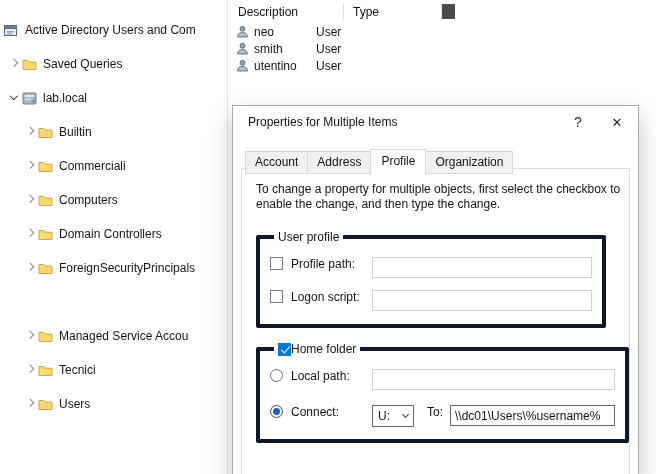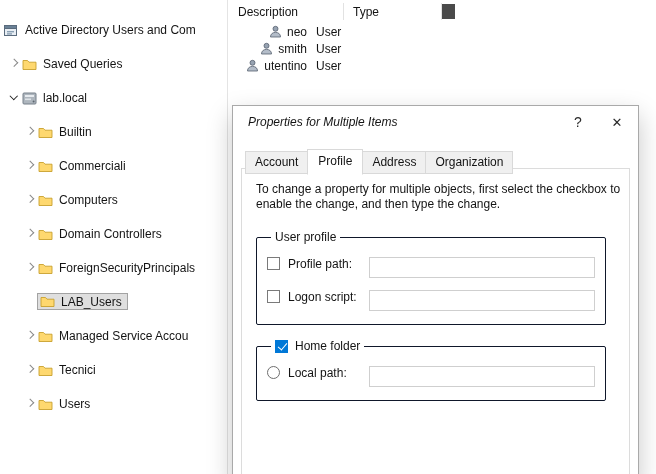--- a/index.html
+++ b/index.html
@@ -30,41 +30,41 @@
   
   .list-panel{ position:absolute; left:229px; top:0; right:0; height:100%; background:#fff; }
   .list-header{ display:flex; align-items:center; height:23px; }
   .hcell{ height:17px; display:flex; align-items:center; padding-left:9px; border-right:1px solid #e2e2e2; }
   .hcell.c-name{ width:78px; }
   .hcell.c-type{ width:98px; }
   .hcell.c-desc{ width:115px; }
   .hdark{ width:13px; height:15px; background:#4a4a4a; }
   .list-row{ display:flex; align-items:center; height:17px; }
   .rcell{ display:flex; align-items:center; }
-  .rcell.c-name{ width:78px; padding-left:7px;justify-content:flex-end; }
+  .rcell.c-name{ width:78px; padding-left:7px; }
   .rcell.c-name .uicon{ width:14px; height:14px; margin-right:4px; flex:none; display:inline-flex; }
   .rcell.c-type{ width:98px; padding-left:9px; }
   
   .dialog{ position:absolute; left:232px; top:105px; width:407px; height:378px;
     background:#fff; border:1px solid #a9a9a9; box-shadow:0 10px 24px rgba(0,0,0,.22); overflow:hidden; }
   .titlebar{ height:32px; display:flex; align-items:center; padding-left:15px; }
-  .tb-title{ flex:none;font-style:italic; }
+  .tb-title{ flex:none; }
   .tb-spacer{ flex:1; }
   .tb-btn{ width:42px; height:32px; display:flex; align-items:center; justify-content:center;
     color:#2b2b2b; font-size:13px; }
   .tb-btn.help{ width:36px; font-size:14px; }
   .tabs{ display:flex; align-items:flex-end; padding-left:12px; position:relative; z-index:2; margin-top:11px; }
   .tab{ padding:3px 9px 4px; background:#f0f0f0; border:1px solid #d9d9d9; margin-right:-1px; position:relative; }
   .tab.active{ background:#fff; border-bottom:1px solid #fff; margin-bottom:-1px; padding:4px 10px 6px; z-index:3; }
   .tabpage{ position:absolute; left:8px; right:8px; top:62px; height:400px;
     border:1px solid #dcdcdc; background:#fff; padding:11px 10px 0 8px; z-index:1; }
   .desc{ width:378px; line-height:15px; margin:2px 0 18px 6px; }
-  fieldset.group{ border:1px solid #0f172a; border-radius:2px; margin:0 13px 14px 6px; padding:2px 10px 12px; }
+  fieldset.group{ border:4px solid #0f172a; border-radius:2px; margin:0 13px 14px 6px; padding:2px 10px 12px; }
   fieldset.group legend{ padding:0 4px; margin-left:4px; }
-  legend.leg-hf{ display:flex; align-items:center; gap:7px; }
+  legend.leg-hf{ display:flex; align-items:center; gap:0; }
   .frow{ display:flex; align-items:flex-start; margin-top:11px; height:22px; }
   .cb{ width:13px; height:13px; border:1px solid #7a7a7a; background:#fff; flex:none; position:relative; }
   .cb.checked{ background:#0078d7; border-color:#0078d7; }
   .cb.checked::after{ content:""; position:absolute; left:3.5px; top:0.5px; width:4px; height:8px;
     border-right:1.6px solid #fff; border-bottom:1.6px solid #fff; transform:rotate(40deg); }
   .radio{ width:13px; height:13px; border:1px solid #6e6e6e; border-radius:50%; background:#fff; flex:none; position:relative; }
   .radio.sel{ border-color:#4a4a4a; }
   .radio.sel::after{ content:""; position:absolute; left:2px; top:2px; right:2px; bottom:2px;
     border-radius:50%; background:#0b63c5; }
   .flabel{ margin-left:8px; width:81px; flex:none; }
@@ -163,28 +163,20 @@
       <span class="ticon">
         <svg width="15" height="13" viewBox="0 0 15 13">
             <path d="M1 2.5 h4.5 l1.5 1.7 h7 v7.3 h-13 z" fill="#fed86f" stroke="#c8a02e" stroke-width="0.9"></path>
           </svg>
       </span>
       <span class="tlabel">ForeignSecurityPrincipals</span>
     </div>
 
     <div class="tree-item lvl2">
       <span class="chev"></span>
-      <span class="selbox">
-        <span class="ticon">
-          <svg width="15" height="13" viewBox="0 0 15 13">
-              <path d="M1 2.5 h4.5 l1.5 1.7 h7 v7.3 h-13 z" fill="#fed86f" stroke="#c8a02e" stroke-width="0.9"></path>
-            </svg>
-        </span>
-        <span class="tlabel">LAB_Users</span>
-      </span>
     </div>
 
     <div class="tree-item lvl2">
       <span class="chev collapsed"></span>
       <span class="ticon">
         <svg width="15" height="13" viewBox="0 0 15 13">
             <path d="M1 2.5 h4.5 l1.5 1.7 h7 v7.3 h-13 z" fill="#fed86f" stroke="#c8a02e" stroke-width="0.9"></path>
           </svg>
       </span>
       <span class="tlabel">Managed Service Accou</span>
@@ -273,22 +265,22 @@
 
     <div class="titlebar">
       <span class="tb-title">Properties for Multiple Items</span>
       <span class="tb-spacer"></span>
       <span class="tb-btn help">?</span>
       <span class="tb-btn close">✕</span>
     </div>
 
     <div class="tabs">
       <span class="tab">Account</span>
+      <span class="tab">Address</span>
       <span class="tab active">Profile</span>
-      <span class="tab">Address</span>
       <span class="tab">Organization</span>
     </div>
 
     <div class="tabpage">
 
       <p class="desc">To change a property for multiple objects, first select the checkbox to enable the change, and then type the change.</p>
 
       <fieldset class="group">
         <legend>User profile</legend>
 
@@ -310,18 +302,28 @@
           <span class="cb checked"></span>
           <span>Home folder</span>
         </legend>
 
         <div class="frow">
           <span class="radio"></span>
           <span class="flabel">Local path:</span>
           <input class="txt" type="text" style="">
         </div>
 
+        <div class="frow" style="margin-top:14px;">
+          <span class="radio sel"></span>
+          <span class="flabel">Connect:</span>
+          <span class="combo">
+            <span>U:</span>
+            <span class="combo-arrow"></span>
+          </span>
+          <span class="to-label">To:</span>
+          <input class="txt enabled" type="text" value="\\dc01\Users\%username%" style="">
+        </div>
       </fieldset>
 
     </div>
   </div>
 
 </div>
 
 </body></html>

